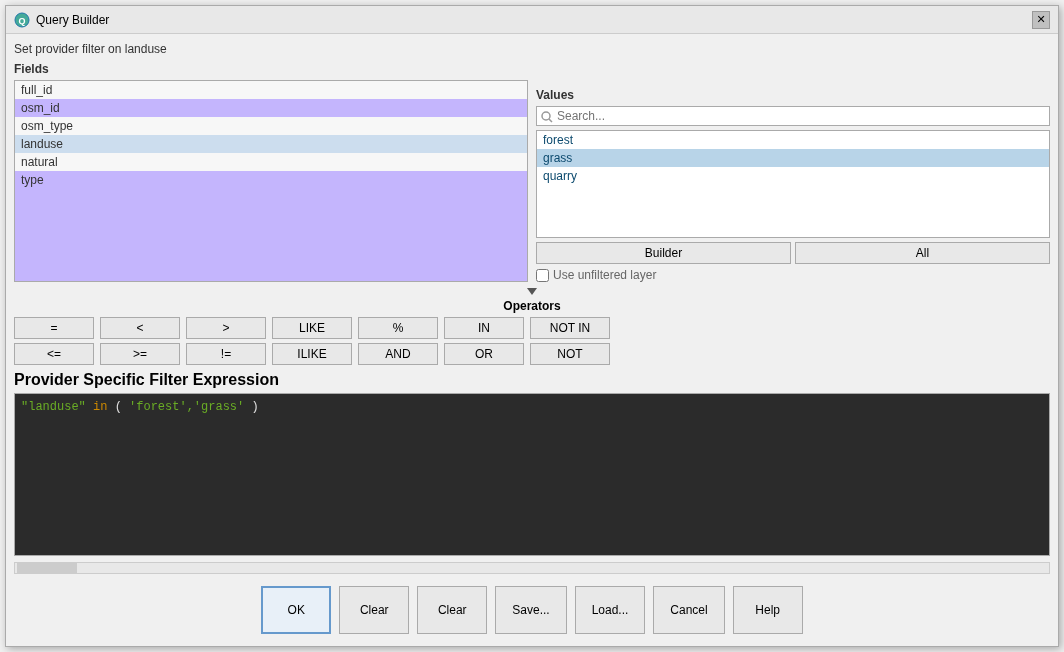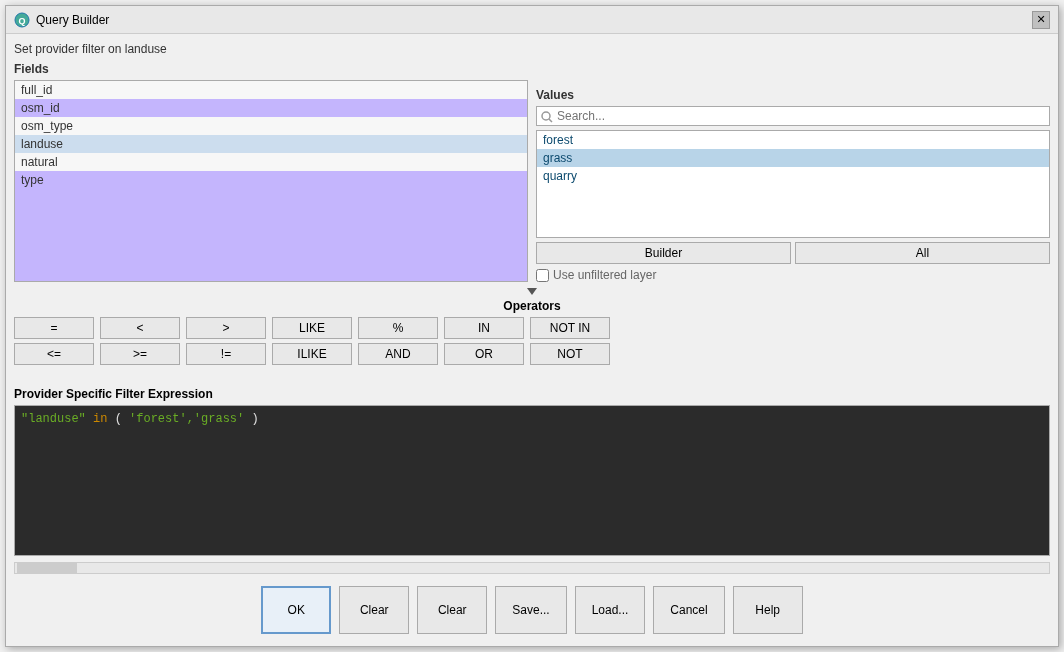--- a/index.html
+++ b/index.html
@@ -194,22 +194,21 @@
       text-align: center;
     }
     .expression-section {
       display: flex;
       flex-direction: column;
       gap: 4px;
       flex: 1;
     }
     .expression-label {
       font-weight: bold;
-      font-size: 12px;
-      margin-top: 16px;
+      font-size: 16px;
     }
     .expression-area {
       flex: 1;
       background: #2b2b2b;
       border: 1px solid #aaa;
       padding: 6px;
       font-family: "Courier New", monospace;
       font-size: 12px;
       overflow-y: auto;
       min-height: 80px;

